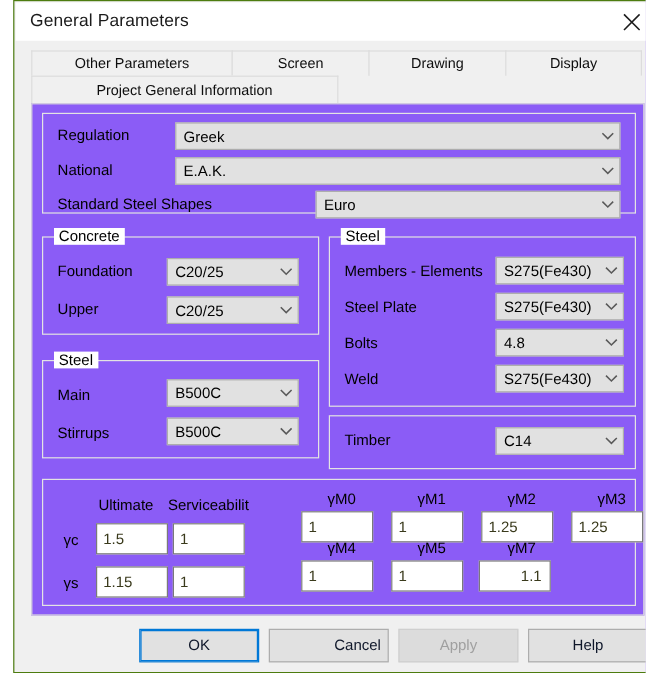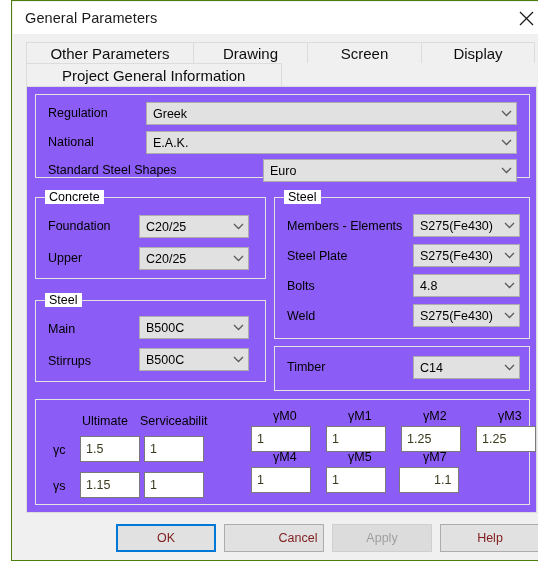--- a/index.html
+++ b/index.html
@@ -44,21 +44,21 @@
     position:absolute;left:14px;top:41px;width:511px;
   }
   .tabrow{display:flex;height:21px;}
   .tab{
     flex:1 1 auto;
     background:#f0f0f0;
     border:1px solid #dcdcdc;
     border-bottom:none;
     margin-right:-1px;
     display:flex;align-items:center;justify-content:center;
-    font-size:15px;
+    font-size:12px;
     color:#0d0d0d;
     box-sizing:border-box;
     cursor:default;
     user-select:none;
   }
   .tabrow.row1 .tab:nth-child(1){flex:0 0 168px;}
   .tabrow.row1 .tab:nth-child(2){flex:0 0 115px;}
   .tabrow.row1 .tab:nth-child(3){flex:0 0 115px;}
   .tabrow.row1 .tab:nth-child(4){flex:0 0 114px;}
   .tabrow.row2{height:23px;}
@@ -138,21 +138,21 @@
   .btnbar{
     position:absolute;left:0;top:518px;width:538px;height:43px;
   }
   .btn{
     position:absolute;top:5px;
     height:28px;
     background:#e1e1e1;
     border:1px solid #adadad;
     box-sizing:border-box;
     display:flex;align-items:center;justify-content:center;
-    font-size:12.5px;color:#7f1d1d;
+    font-size:12.5px;color:#0f172a;
     cursor:default;user-select:none;
   }
   .btn.default{
     border:1px solid #0078d7;
     box-shadow:0 0 0 1px #0078d7 inset;
   }
   .btn.disabled{color:#a0a0a0;border-color:#cfcfcf;background:#dcdcdc;}
 </style>
 </head>
 <body>
@@ -168,24 +168,24 @@
       </svg>
     </div>
   </div>
 
   <div class="tabstrip">
     <div class="tabrow row1">
       <div class="tab">
           <span>Other Parameters</span>
         </div>
       <div class="tab">
+          <span>Screen</span>
+        </div>
+      <div class="tab">
           <span>Drawing</span>
-        </div>
-      <div class="tab">
-          <span>Screen</span>
         </div>
       <div class="tab">
           <span>Display</span>
         </div>
     </div>
     <div class="tabrow row2">
       <div class="tab">
           <span>Project General Information</span>
         </div>
     </div>

